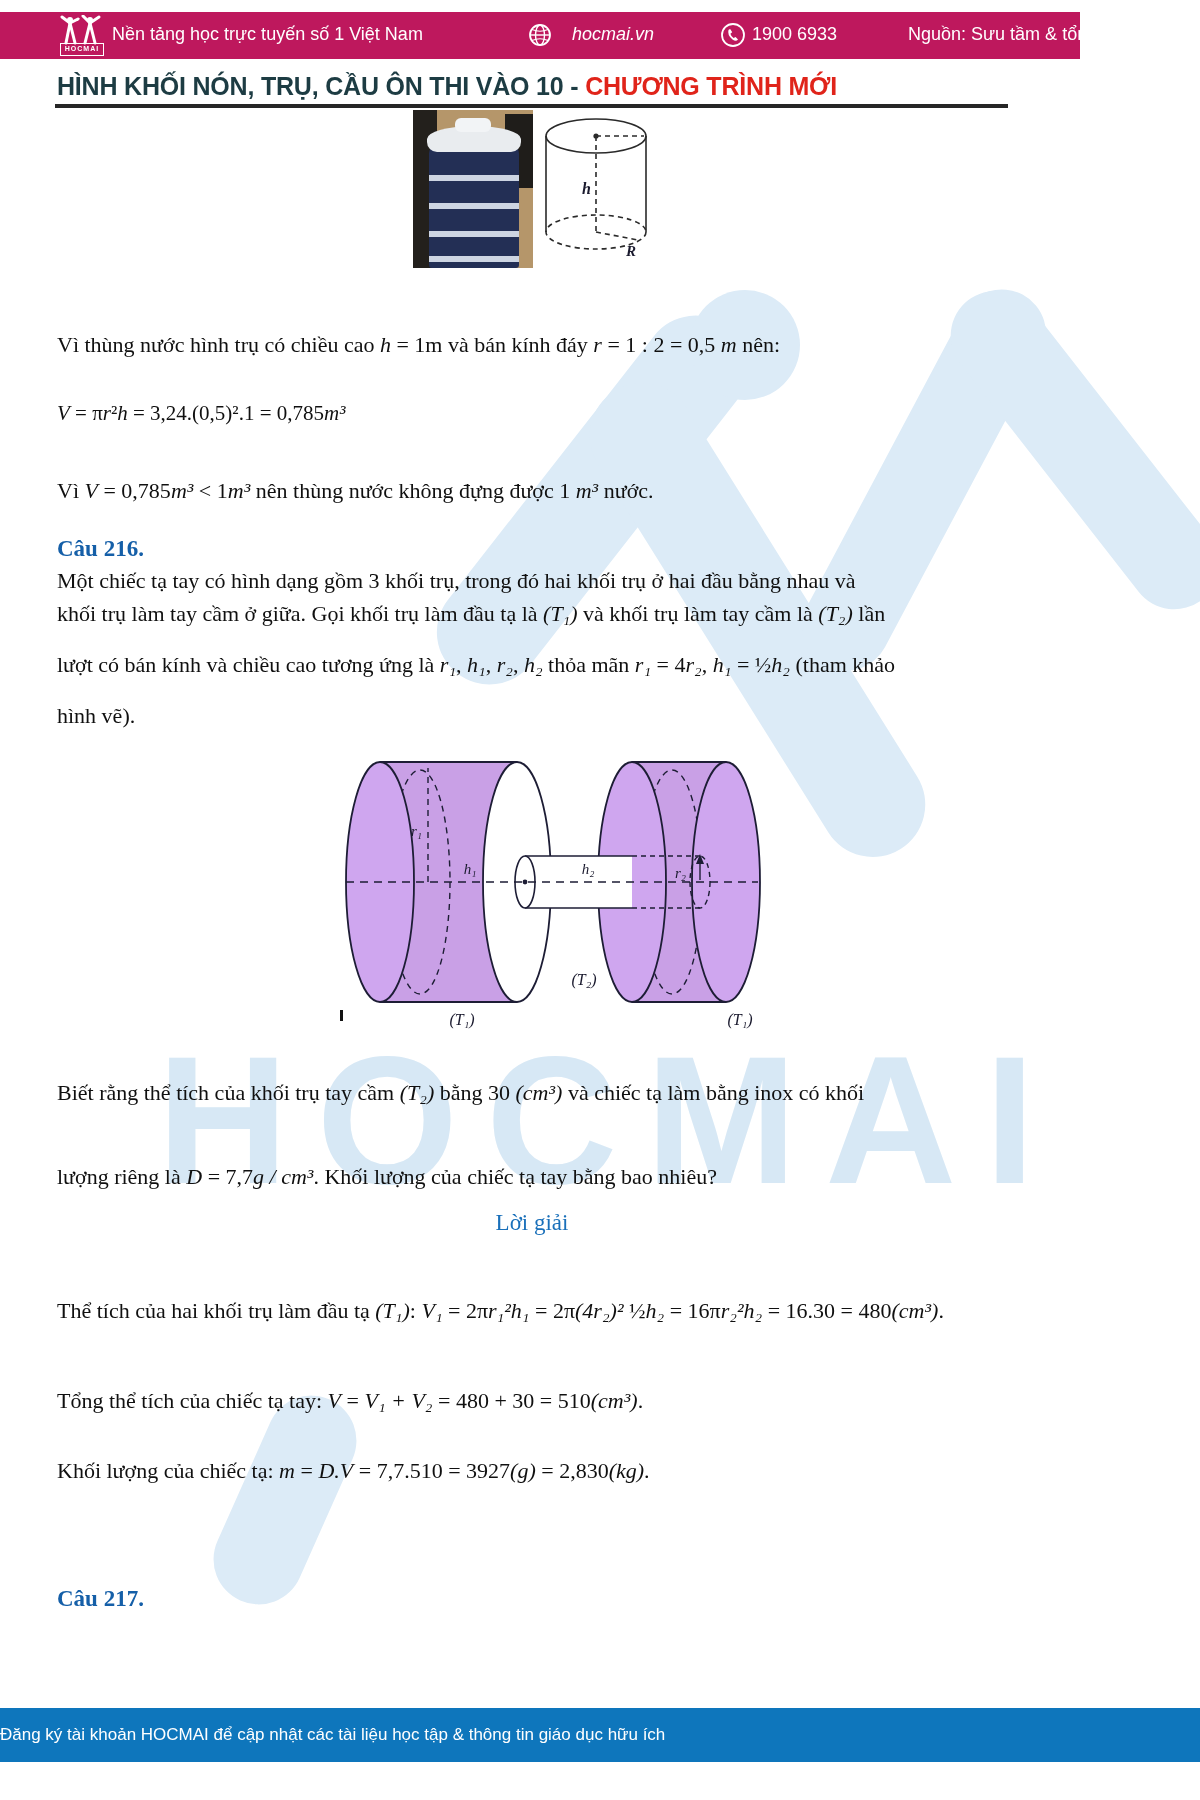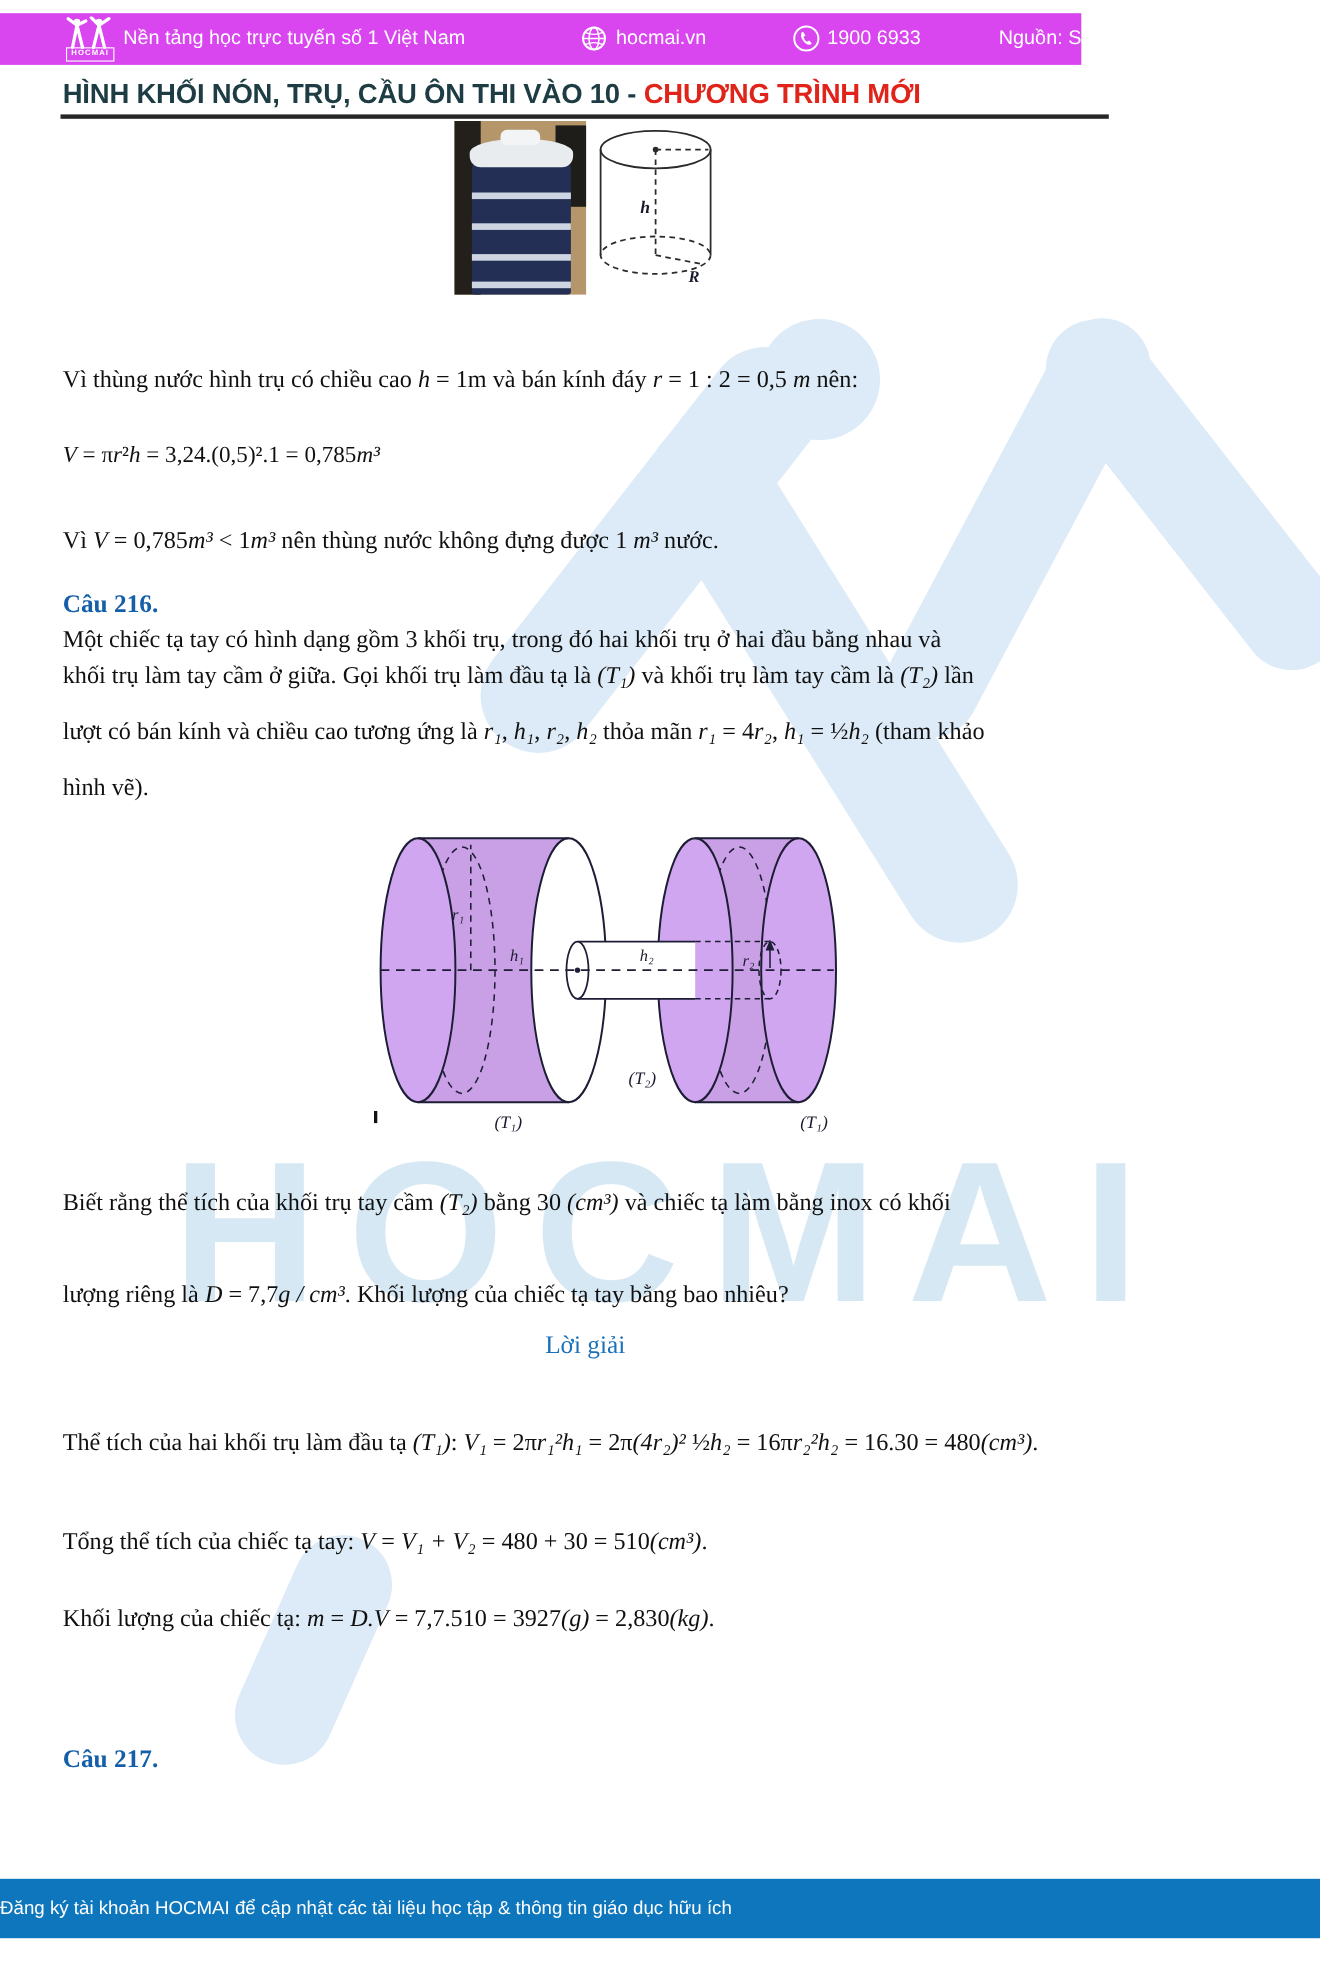--- a/index.html
+++ b/index.html
@@ -8,22 +8,22 @@
   .abs{position:absolute;}
 
   
   .wm-band{position:absolute;background:#dcebf7;border-radius:70px;}
   .wm-circle{position:absolute;background:#dcebf7;border-radius:50%;}
   .wm-letters{position:absolute;left:80px;top:1015px;width:1060px;text-align:center;
         font-family:"Liberation Sans","DejaVu Sans",sans-serif;font-weight:bold;
         font-size:182px;letter-spacing:28px;color:#d7e8f5;white-space:nowrap;}
 
   
-  .hdr{position:absolute;left:0;top:12px;width:956px;height:47px;background:#d946ef;
-       font-family:"Liberation Sans","DejaVu Sans",sans-serif;color:#fff;z-index:2;padding-left:27px;}
+  .hdr{position:absolute;left:0;top:12px;width:1080px;height:47px;background:#be185d;
+       font-family:"Liberation Sans","DejaVu Sans",sans-serif;color:#fff;z-index:2;}
   .hdr .txt{position:absolute;top:12px;font-size:18px;white-space:nowrap;}
   .logo{position:absolute;left:58px;top:3px;width:46px;height:41px;}
   .logo .box{position:absolute;left:2px;bottom:0;width:42px;height:11px;border:1px solid #fff;
        font-size:7px;line-height:9px;text-align:center;letter-spacing:1px;font-weight:bold;}
 
   
   .title{position:absolute;left:57px;top:72px;font-family:Liberation Sans, sans-serif;
        font-weight:bold;font-size:25px;letter-spacing:-0.2px;white-space:nowrap;z-index:2;}
   .title .dark{color:#1d3c43;}
   .title .red{color:#e0241a;}
@@ -89,21 +89,21 @@
       </svg>
       <div class="box">HOCMAI</div>
     </div>
     <span class="txt" style="left:112px;">Nền tảng học trực tuyến số 1 Việt Nam</span>
     <svg class="abs" style="left:528px;top:11px;" width="24" height="24" viewBox="0 0 24 24">
       <circle cx="12" cy="12" r="10" fill="none" stroke="#fff" stroke-width="1.8"></circle>
       <ellipse cx="12" cy="12" rx="4.5" ry="10" fill="none" stroke="#fff" stroke-width="1.4"></ellipse>
       <line x1="2" y1="12" x2="22" y2="12" stroke="#fff" stroke-width="1.4"></line>
       <path d="M4 6.5 Q12 10 20 6.5 M4 17.5 Q12 14 20 17.5" fill="none" stroke="#fff" stroke-width="1.2"></path>
     </svg>
-    <span class="txt" style="left:560px;">hocmai.vn</span>
+    <span class="txt" style="left:572px;font-style:italic;">hocmai.vn</span>
     <svg class="abs" style="left:720px;top:10px;" width="26" height="26" viewBox="0 0 26 26">
       <circle cx="13" cy="13" r="11" fill="none" stroke="#fff" stroke-width="1.8"></circle>
       <path d="M8.5 8 q-1.5 5 4 9.5 q3.5 2.5 5.5 0 l-2.4-2.6 -2 1 q-2.6-1.6 -3.2-4.2 l1.8-1.4 -1.8-3 q-1.4-.4 -1.9 .7z" fill="#fff"></path>
     </svg>
     <span class="txt" style="left:752px;">1900 6933</span>
     <span class="txt" style="left:908px;">Nguồn: Sưu tầm &amp; tổng hợp</span>
   </div>
 
   <div class="title">
     <span class="dark">HÌNH KHỐI NÓN, TRỤ, CẦU ÔN THI VÀO 10 - </span><span class="red">CHƯƠNG TRÌNH MỚI</span>

